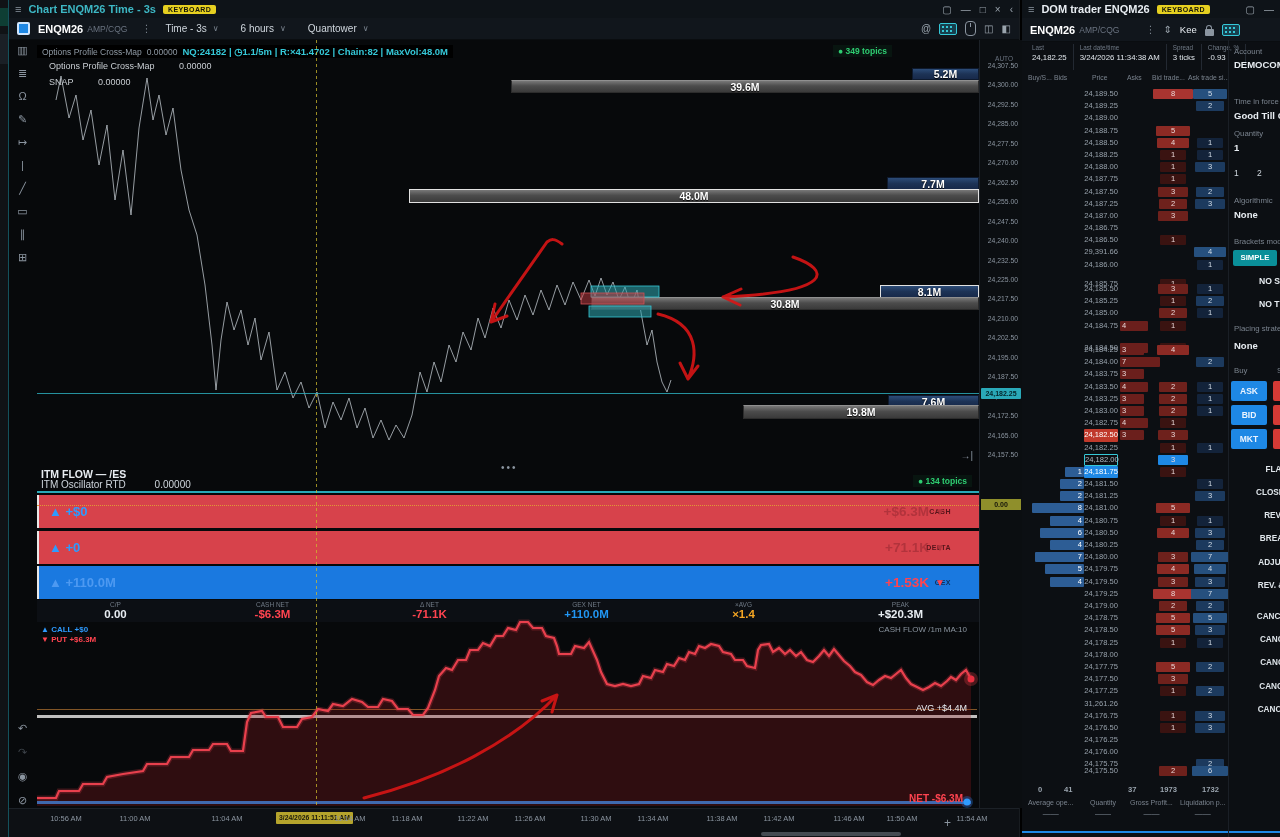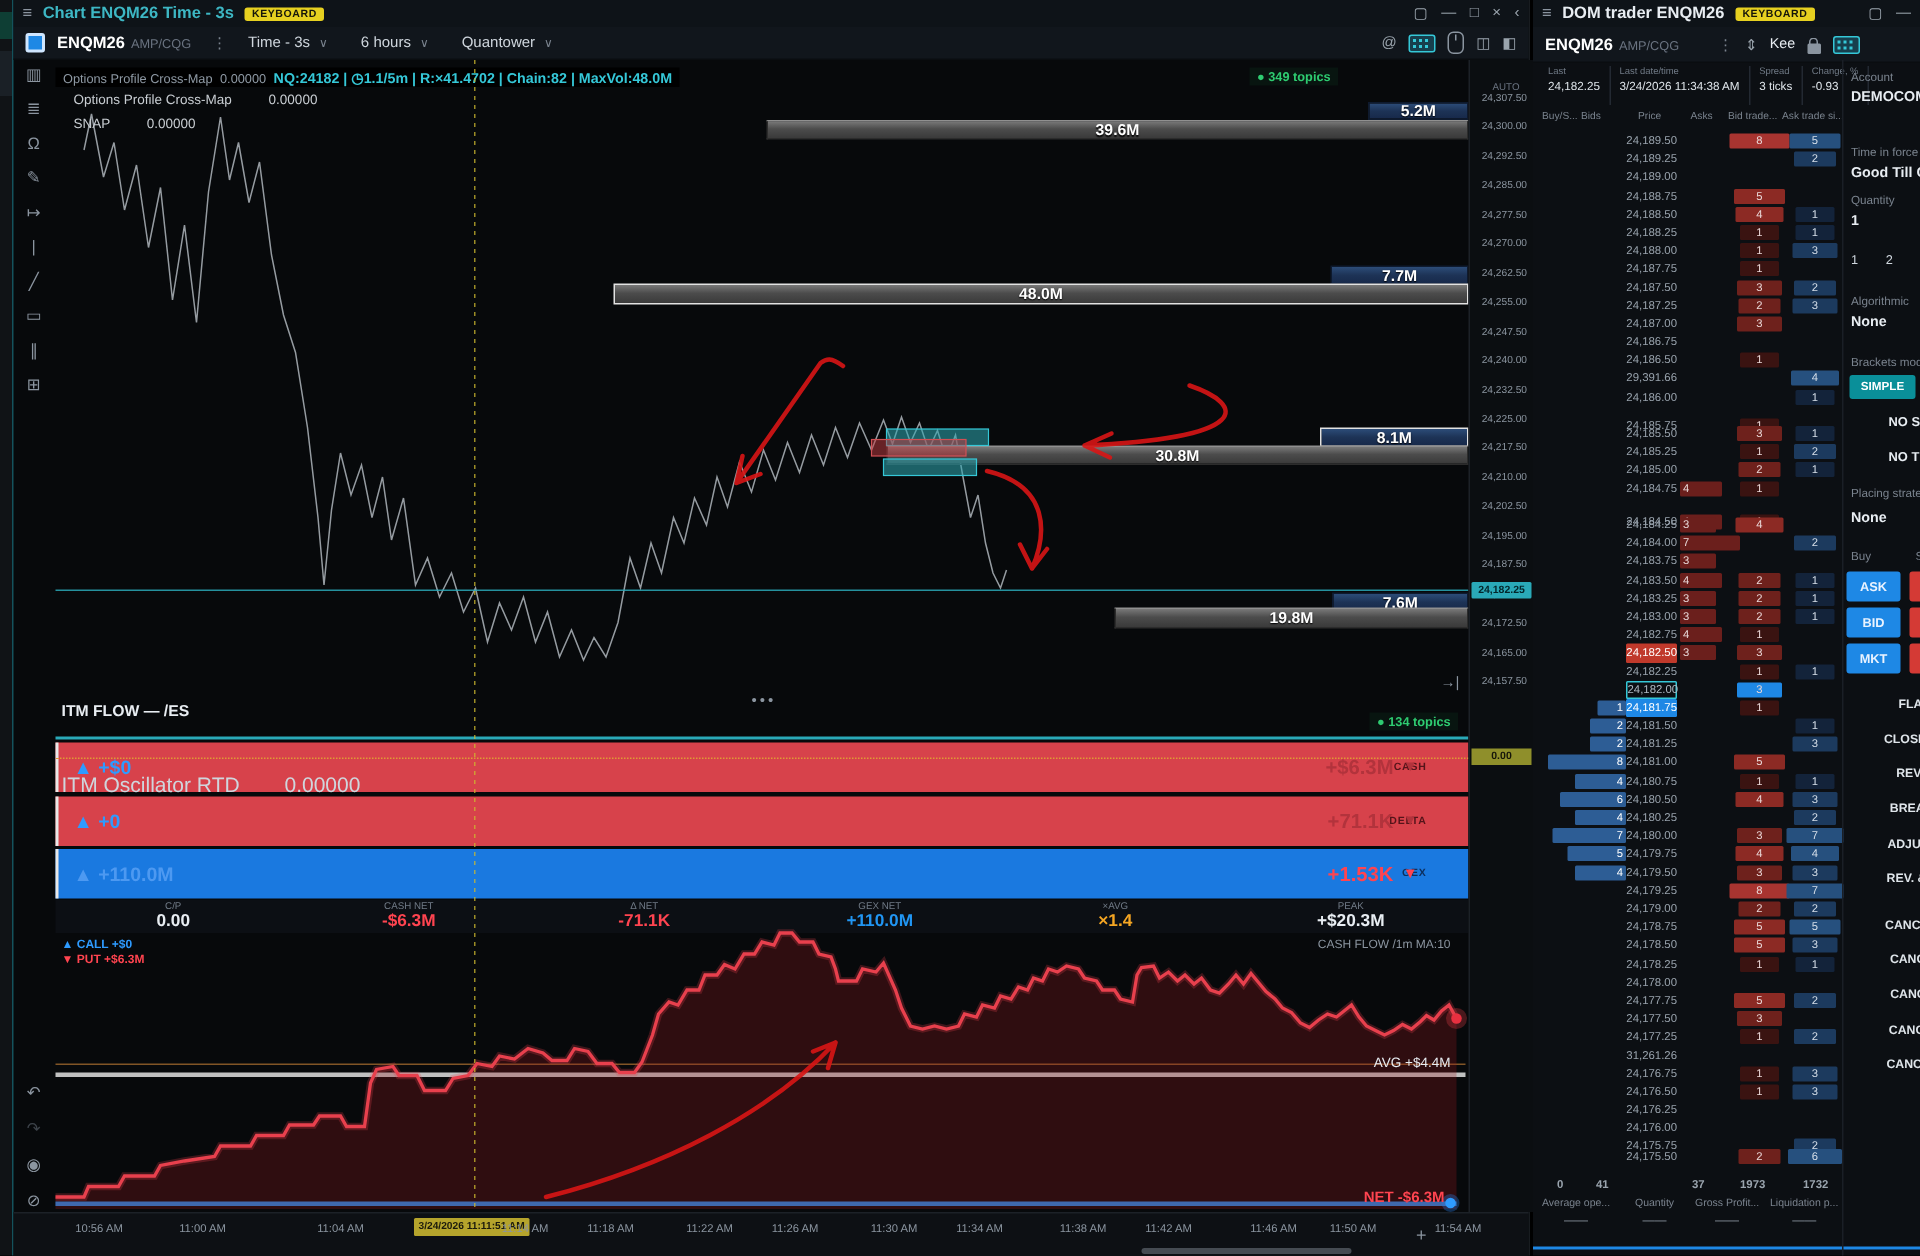--- a/index.html
+++ b/index.html
@@ -72,21 +72,21 @@
   .vbar.gray{background:linear-gradient(#787878,#4c4c4c 45%,#3a3a3a);border:1px solid #2c2c2c;border-top-color:#909090;}
   .vbar.blue{background:linear-gradient(#2c4c78,#1d3356 50%,#17294a);border:1px solid #0e1a2e;}
   .vbar.wb{border:1px solid #e2e2e2;}
   .cpl{position:absolute;left:28px;width:942px;height:1px;background:rgba(42,169,184,.85);z-index:3;}
   .xhair{position:absolute;width:1px;top:40px;height:768px;z-index:9;
     background:repeating-linear-gradient(to bottom,rgba(205,185,45,.75) 0 3px,transparent 3px 6px);}
   .goto{position:absolute;right:46px;top:450px;color:#8b95a0;font-size:10px;z-index:7;cursor:pointer;}
   .dots3{position:absolute;left:492px;top:462px;color:#8b95a0;font-size:10px;z-index:7;letter-spacing:2px;}
   
   .itm-title{position:absolute;left:32px;top:468px;font-size:10.5px;font-weight:bold;color:#e8edf2;z-index:7;}
-  .itm-sub{position:absolute;left:32px;top:479px;font-size:14px;color:#cfd6dd;z-index:8;white-space:nowrap;margin-top:36px;}
+  .itm-sub{position:absolute;left:32px;top:479px;font-size:10px;color:#cfd6dd;z-index:8;white-space:nowrap;}
   .itm-sub .v{margin-left:26px;}
   .itm-hr{position:absolute;left:28px;top:491px;width:942px;height:2px;background:#2aa9b8;z-index:4;}
   .fbar{position:absolute;left:28px;width:942px;height:33px;border-left:2px solid #e8e8e8;box-sizing:border-box;
     display:flex;align-items:center;z-index:4;}
   .fbar.red{background:#d7424b;}
   .fbar.blue{background:#1a79e0;}
   .fbar .l{margin-left:10px;font-size:13px;font-weight:bold;color:#2e9bff;}
   .fbar.blue .l{color:rgba(120,180,255,.55);}
   .fbar .c{position:absolute;right:28px;font-size:7px;font-weight:bold;color:#55141a;letter-spacing:.5px;}
   .fbar.blue .c{color:#0d2f5e;}

